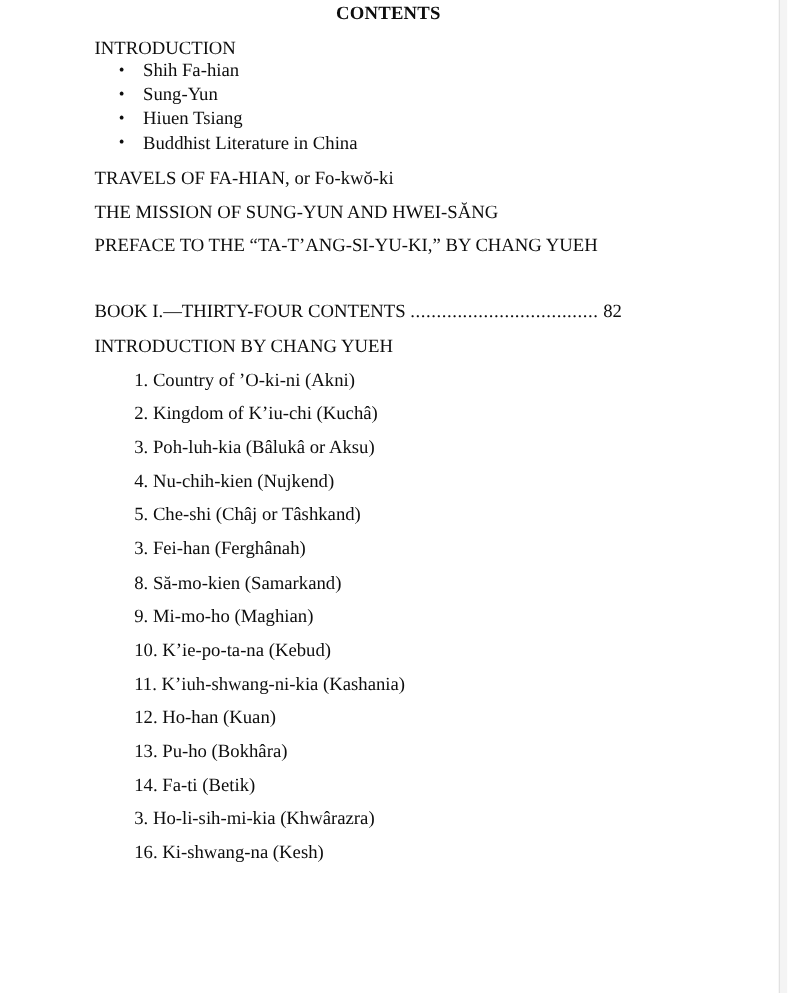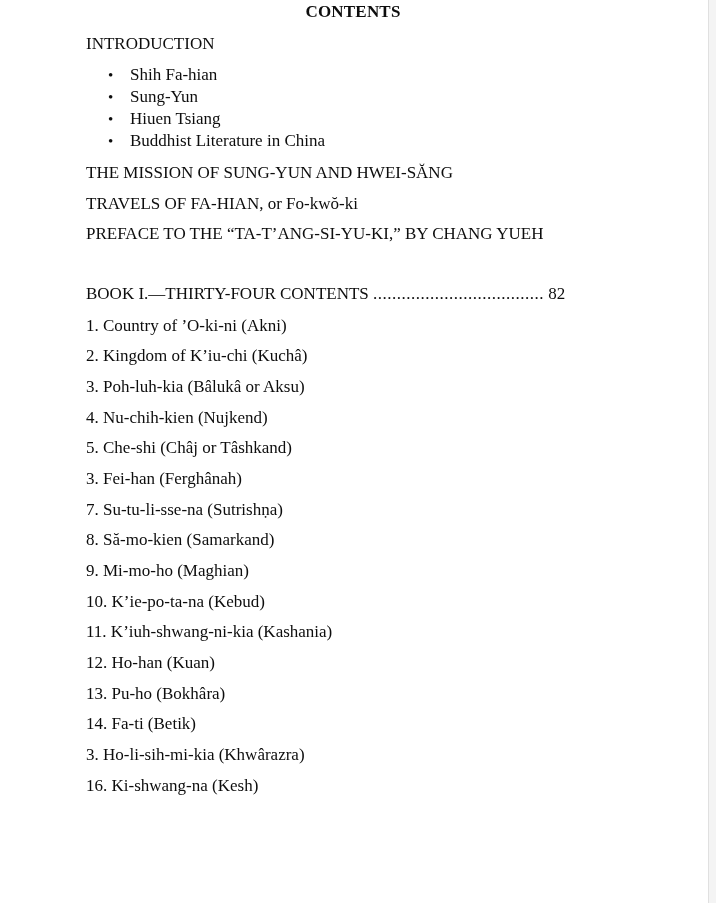--- a/index.html
+++ b/index.html
@@ -29,21 +29,20 @@
     white-space: nowrap;
   }
   .doc-title {
     text-align: center;
     font-weight: bold;
     line-height: 20px;
     margin: 0 0 12px 0;
     letter-spacing: 0.2px;
   }
   .heading {
-    margin-bottom: 11px;
   }
   .bullet-list {
     margin: 0 0 12px 0;
   }
   .bullet-row {
     display: flex;
     padding-left: 22px;
     line-height: 20px;
     margin-bottom: 2px;
   }
@@ -62,20 +61,21 @@
     margin-bottom: 11.5px;
   }
   .leader {
     letter-spacing: 0.5px;
   }
   .sub-heading {
     margin-bottom: 11px;
   }
   .chapter {
     margin-bottom: 10.7px;
+    margin-left: 36px;
   }
   .scrollbar-track {
     position: absolute;
     top: 0;
     right: 0;
     width: 7px;
     height: 903px;
     background: #f4f4f4;
     border-left: 1px solid #e0e0e0;
   }
@@ -102,39 +102,39 @@
       <div class="bullet-row">
         <span class="bullet-marker">•</span>
         <span>Hiuen Tsiang</span>
       </div>
       <div class="bullet-row">
         <span class="bullet-marker">•</span>
         <span>Buddhist Literature in China</span>
       </div>
     </div>
 
+    <div class="line entry">TRAVELS OF FA-HIAN, or Fo-kwŏ-ki</div>
     <div class="line entry">THE MISSION OF SUNG-YUN AND HWEI-SĂNG</div>
-    <div class="line entry">TRAVELS OF FA-HIAN, or Fo-kwŏ-ki</div>
     <div class="line entry entry-last">PREFACE TO THE “TA-T’ANG-SI-YU-KI,” BY CHANG YUEH</div>
 
     <div class="line book-line">
       <span>BOOK I.—THIRTY-FOUR CONTENTS</span>
       <span> </span>
       <span class="leader">....................................</span>
       <span>82</span>
     </div>
 
+    <div class="line sub-heading">INTRODUCTION BY CHANG YUEH</div>
 
     <div class="line chapter">1. Country of ’O-ki-ni (Akni)</div>
     <div class="line chapter">2. Kingdom of K’iu-chi (Kuchâ)</div>
     <div class="line chapter">3. Poh-luh-kia (Bâlukâ or Aksu)</div>
     <div class="line chapter">4. Nu-chih-kien (Nujkend)</div>
     <div class="line chapter">5. Che-shi (Châj or Tâshkand)</div>
     <div class="line chapter">3. Fei-han (Ferghânah)</div>
-    <div class="line chapter">7. Su-tu-li-sse-na (Sutrishṇa)</div>
     <div class="line chapter">8. Să-mo-kien (Samarkand)</div>
     <div class="line chapter">9. Mi-mo-ho (Maghian)</div>
     <div class="line chapter">10. K’ie-po-ta-na (Kebud)</div>
     <div class="line chapter">11. K’iuh-shwang-ni-kia (Kashania)</div>
     <div class="line chapter">12. Ho-han (Kuan)</div>
     <div class="line chapter">13. Pu-ho (Bokhâra)</div>
     <div class="line chapter">14. Fa-ti (Betik)</div>
     <div class="line chapter">3. Ho-li-sih-mi-kia (Khwârazra)</div>
     <div class="line chapter">16. Ki-shwang-na (Kesh)</div>
 

